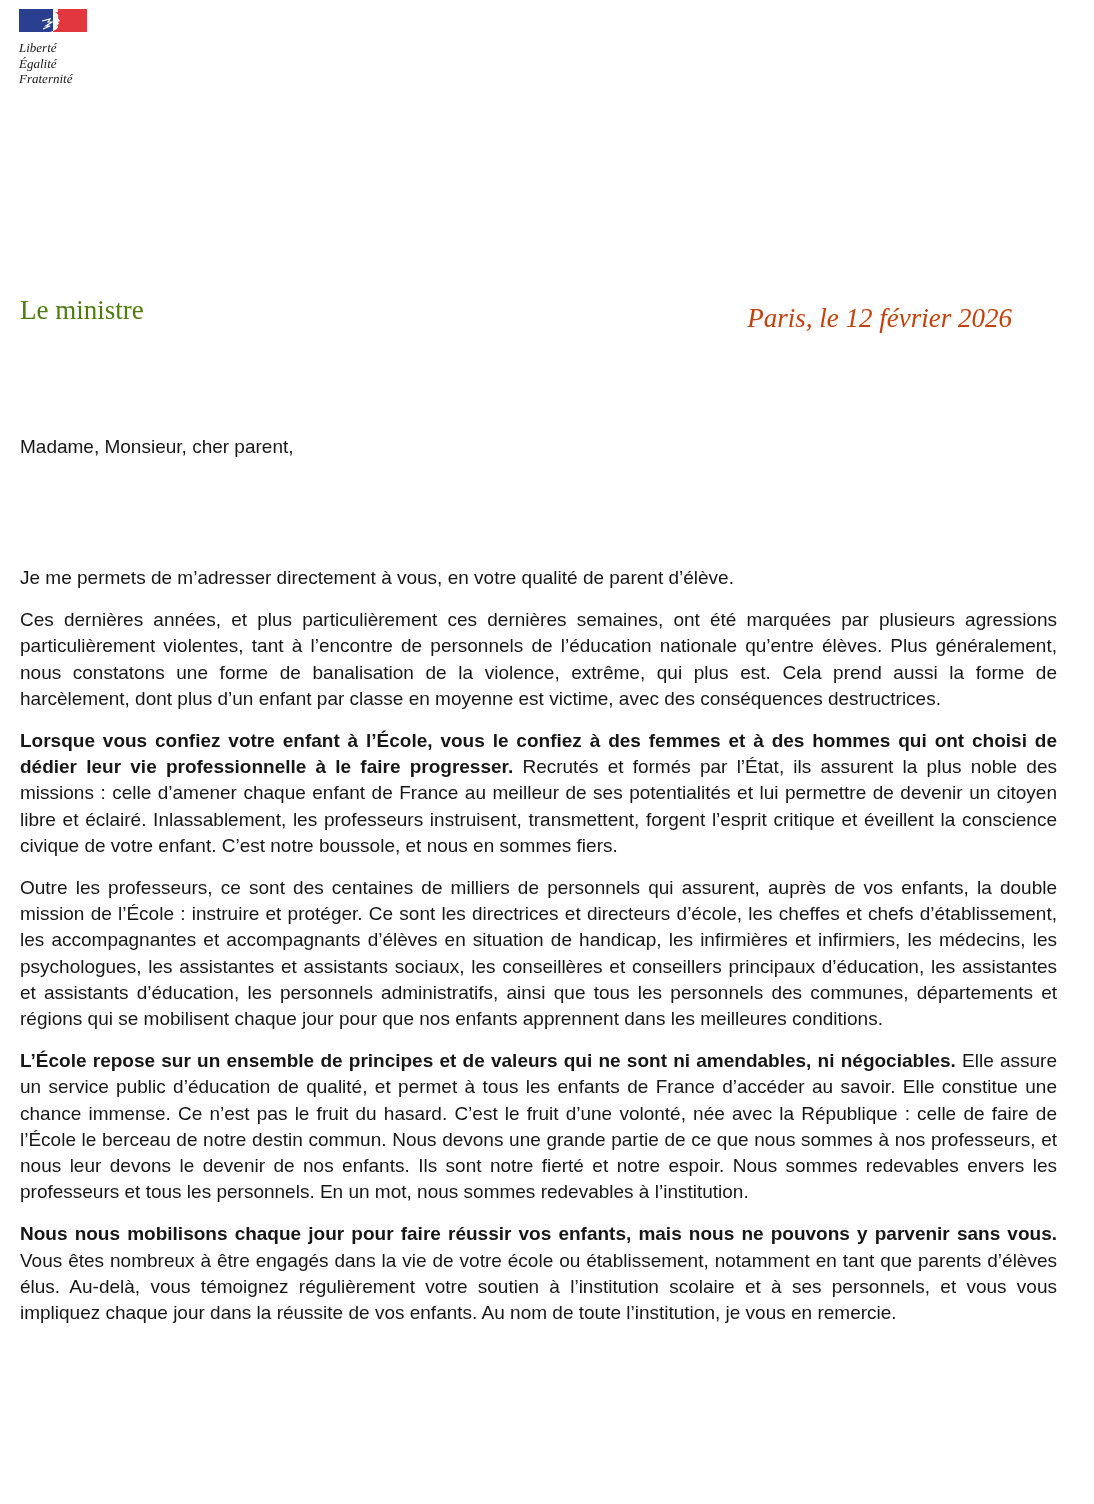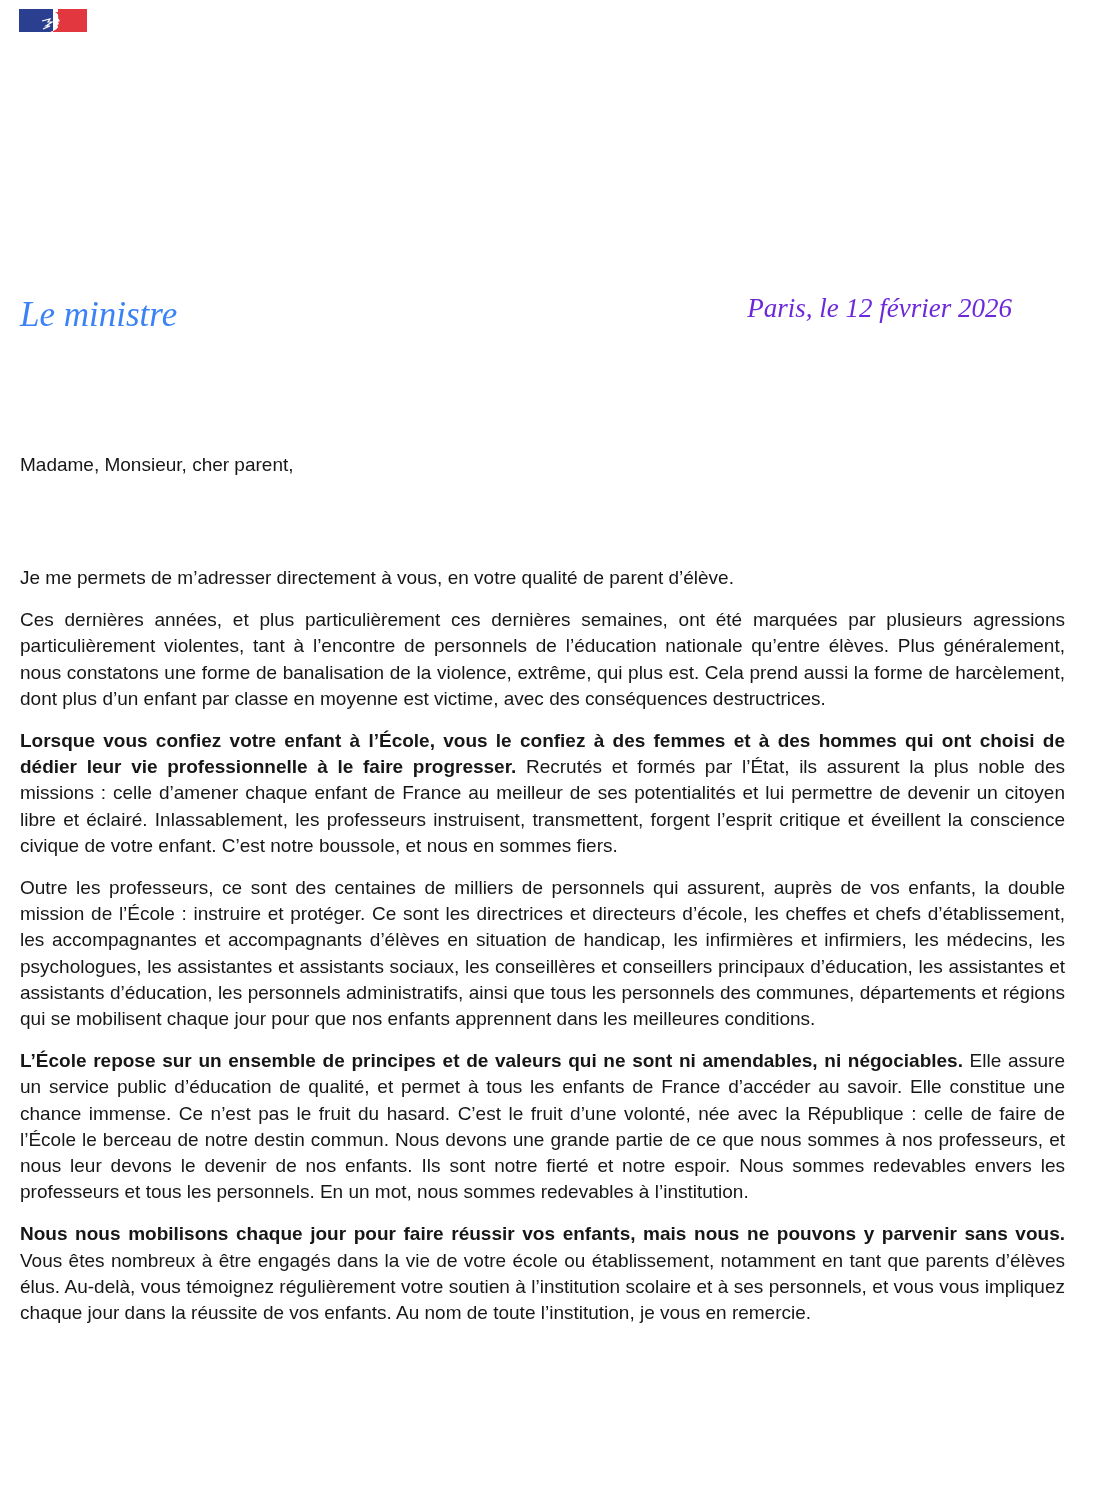--- a/index.html
+++ b/index.html
@@ -29,53 +29,58 @@
   .motto {
     margin-top: 8px;
     font-family: "Liberation Serif", serif;
     font-style: italic;
     font-size: 13px;
     line-height: 15.5px;
     color: #161616;
   }
   .sender {
     position: absolute; left: 20px; top: 295px;
-    font-family: "Liberation Serif", serif; font-style: italic;
-    font-size: 35px; color: #3b82f6;
+    font-family: "Liberation Serif", serif; 
+    font-size: 27px; color: #4d7c0f;
   }
   .date {
-    position: absolute; right: 82px; top: 293px;
+    position: absolute; right: 82px; top: 303px;
     font-family: "Liberation Serif", serif; font-style: italic;
-    font-size: 27px; color: #6d28d9;
+    font-size: 27px; color: #c2410c;
   }
   .salutation {
-    position: absolute; left: 20px; top: 452px;
+    position: absolute; left: 20px; top: 434px;
     font-size: 19px; line-height: 26px;
   }
   .body-text {
     position: absolute; left: 20px; top: 565px; width: 1053px;
     font-size: 19px; line-height: 26.2px;
     text-align: justify;
   }
-  .body-text p { margin: 0 8px 16px 0; }
+  .body-text p { margin: 0 16px 16px 0; }
   .body-text b { font-weight: 700; }
 </style>
 </head>
 <body>
 
 <div class="logo">
   <div class="flag">
     <span class="blue"></span>
     <span class="white"></span>
     <span class="red"></span>
     <svg class="marianne" viewBox="0 0 22 20">
       <path d="M12 0 C16 0 18 3 17 6 L19 9 L17 10 L18 12 L16 13 L17 15 C15 18 12 19 9 20 L22 20 L22 0 Z" fill="#e2373f"></path>
       <path d="M12 0 C16 0 18 3 17 6 L19 9 L17 10 L18 12 L16 13 L17 15 C15 18 12 19 9 20 L12 20 L13 0 Z" fill="#ffffff"></path>
       <path d="M1 9 L9 7 L7 10 L11 10 L5 14 L9 14 L2 17" fill="none" stroke="#ffffff" stroke-width="1.2"></path>
     </svg>
+  </div>
+  <div class="motto">
+    <div>Liberté</div>
+    <div>Égalité</div>
+    <div>Fraternité</div>
   </div>
 </div>
 
 <div class="sender">Le ministre</div>
 <div class="date">Paris, le 12 février 2026</div>
 
 <div class="salutation">Madame, Monsieur, cher parent,</div>
 
 <div class="body-text">
   <p><b></b><span>Je me permets de m’adresser directement à vous, en votre qualité de parent d’élève.</span></p>

